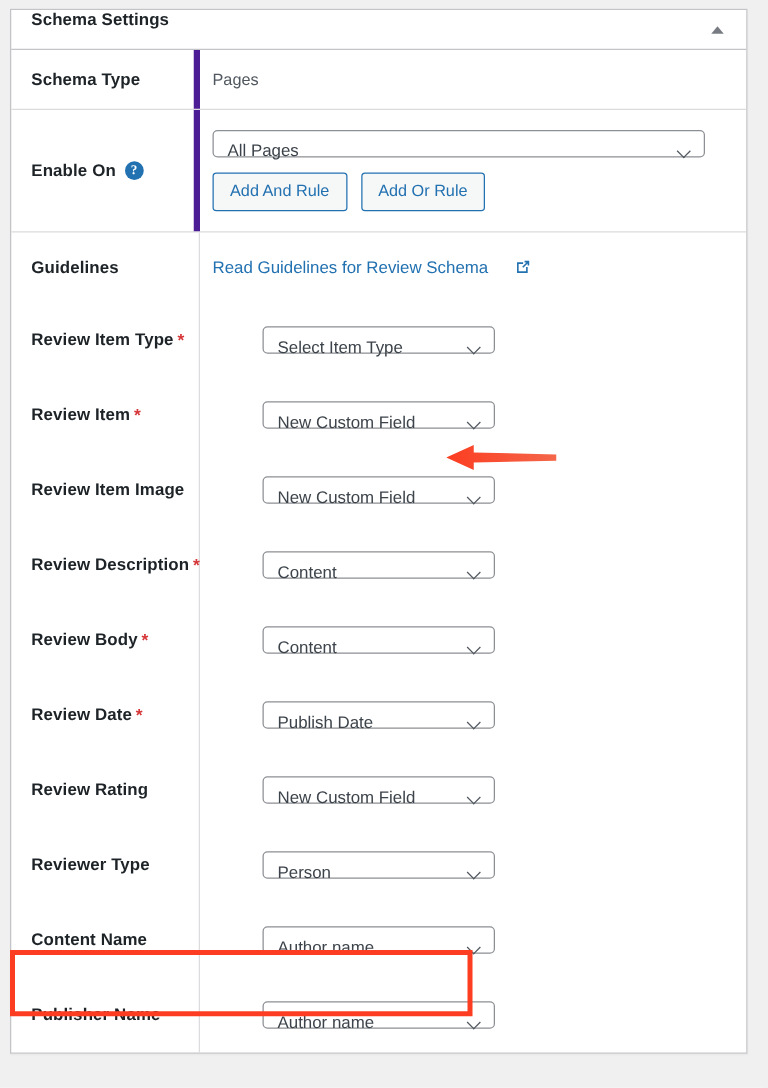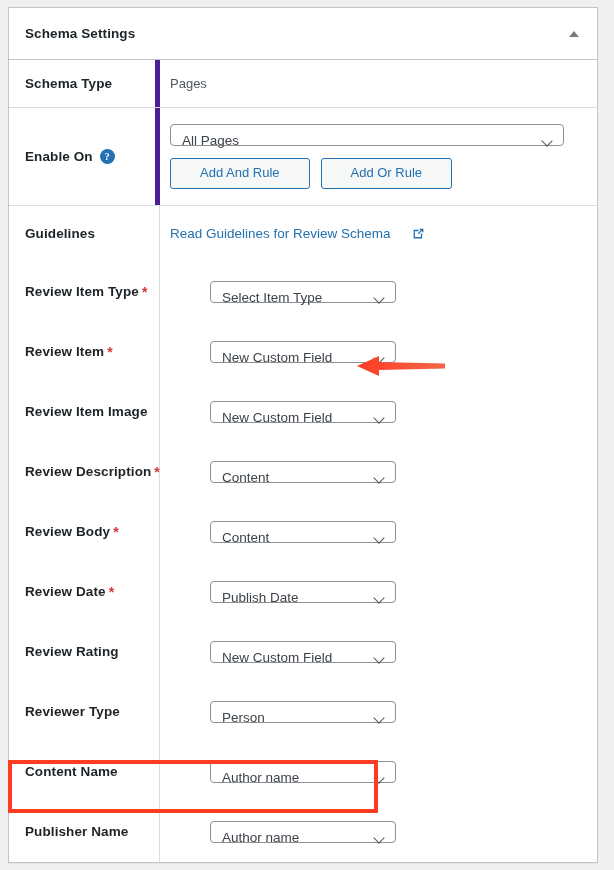--- a/index.html
+++ b/index.html
@@ -20,24 +20,23 @@
     top: 7px;
     width: 590px;
     background: #ffffff;
     border: 1px solid #c3c4c7;
     box-shadow: 0 1px 1px rgba(0,0,0,.04);
   }
 
   
   .mb-header {
     position: relative;
-    height: 52px;
+    height: 32px;
     border-bottom: 1px solid #c3c4c7;
     display: flex;
-    align-items: center;
     padding: 0 14px 0 16px;
   }
   .mb-title {
     font-size: 13.5px;
     font-weight: 600;
     color: #1d2327;
     letter-spacing: .1px;
   }
   .mb-toggle {
     position: absolute;
@@ -150,21 +149,21 @@
 
   
   .btn-row { margin-top: 12px; display: flex; gap: 11px; }
   .btn {
     font-family: "Liberation Sans", sans-serif;
     font-size: 13px;
     color: #2271b1;
     background: #f6f7f7;
     border: 1px solid #2271b1;
     border-radius: 3px;
-    padding: 6px 29px 7px;
+    padding: 6px 13px 7px;
     line-height: 1.2;
     cursor: pointer;
   }
 
   
   .guideline-link {
     font-size: 13.5px;
     color: #2271b1;
     text-decoration: none;
     display: inline-flex;

